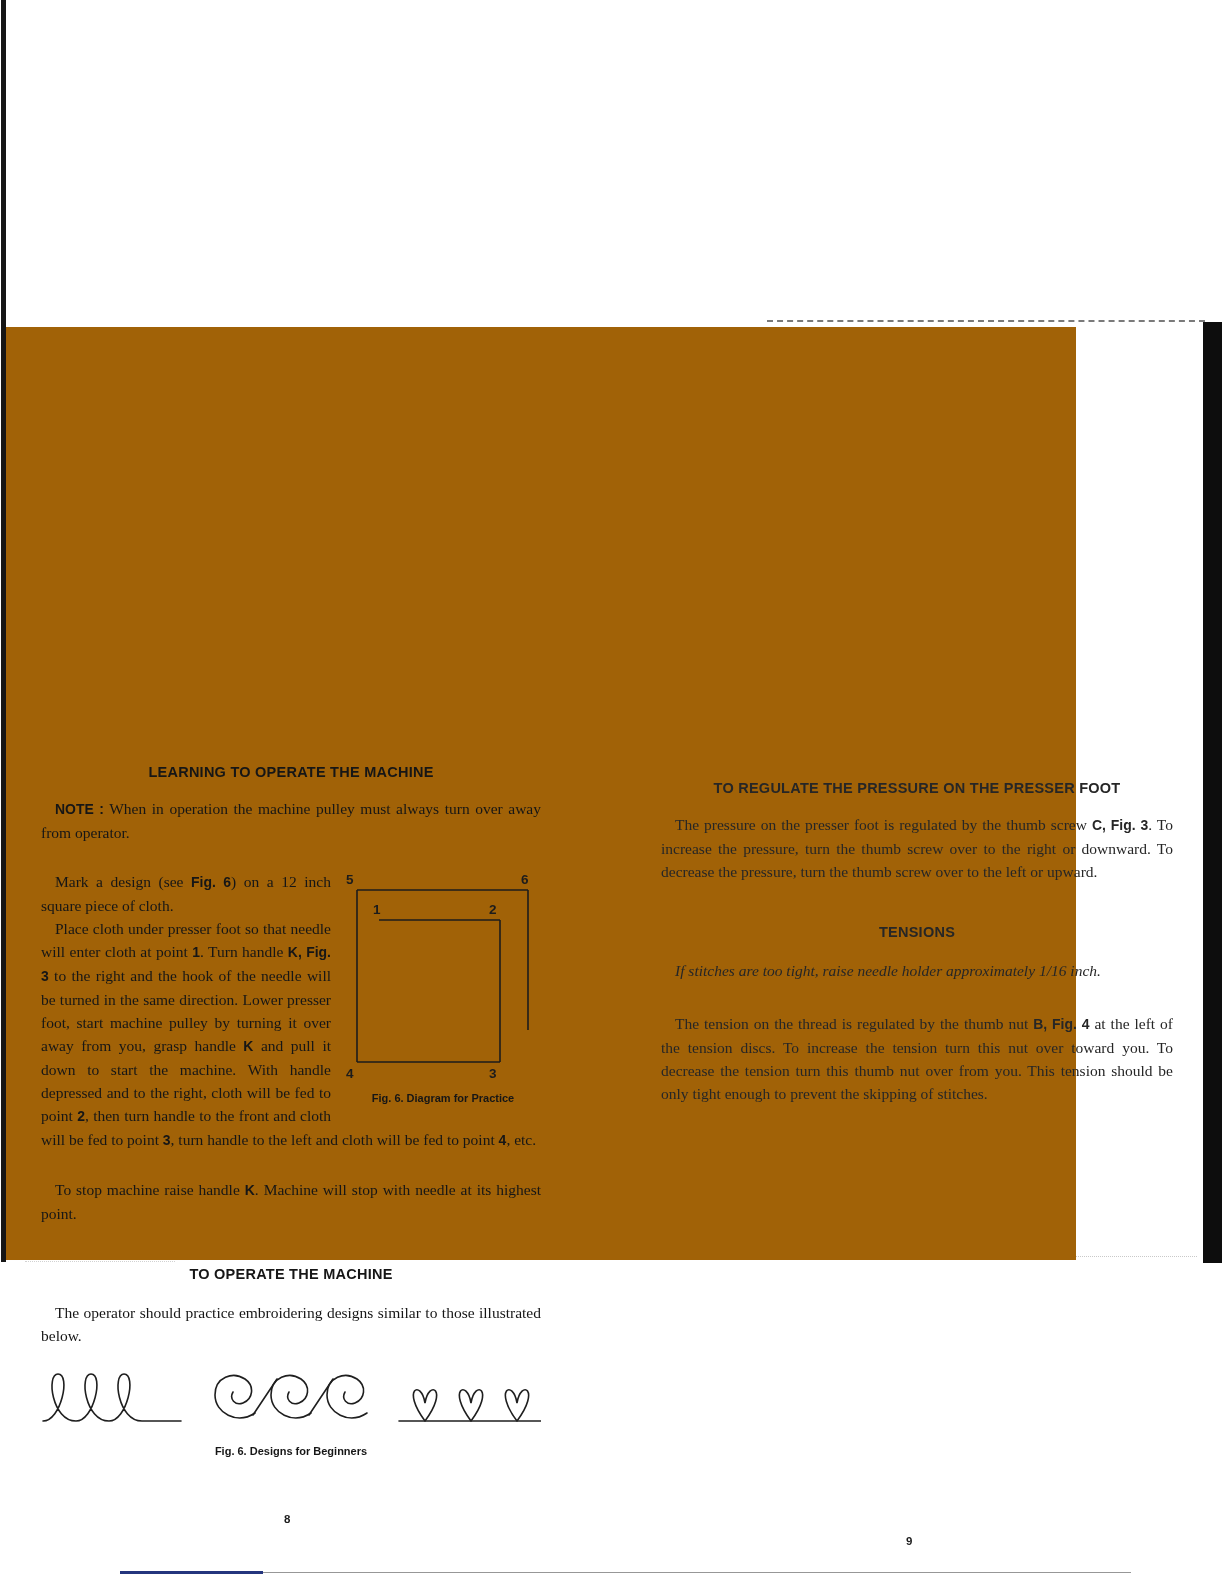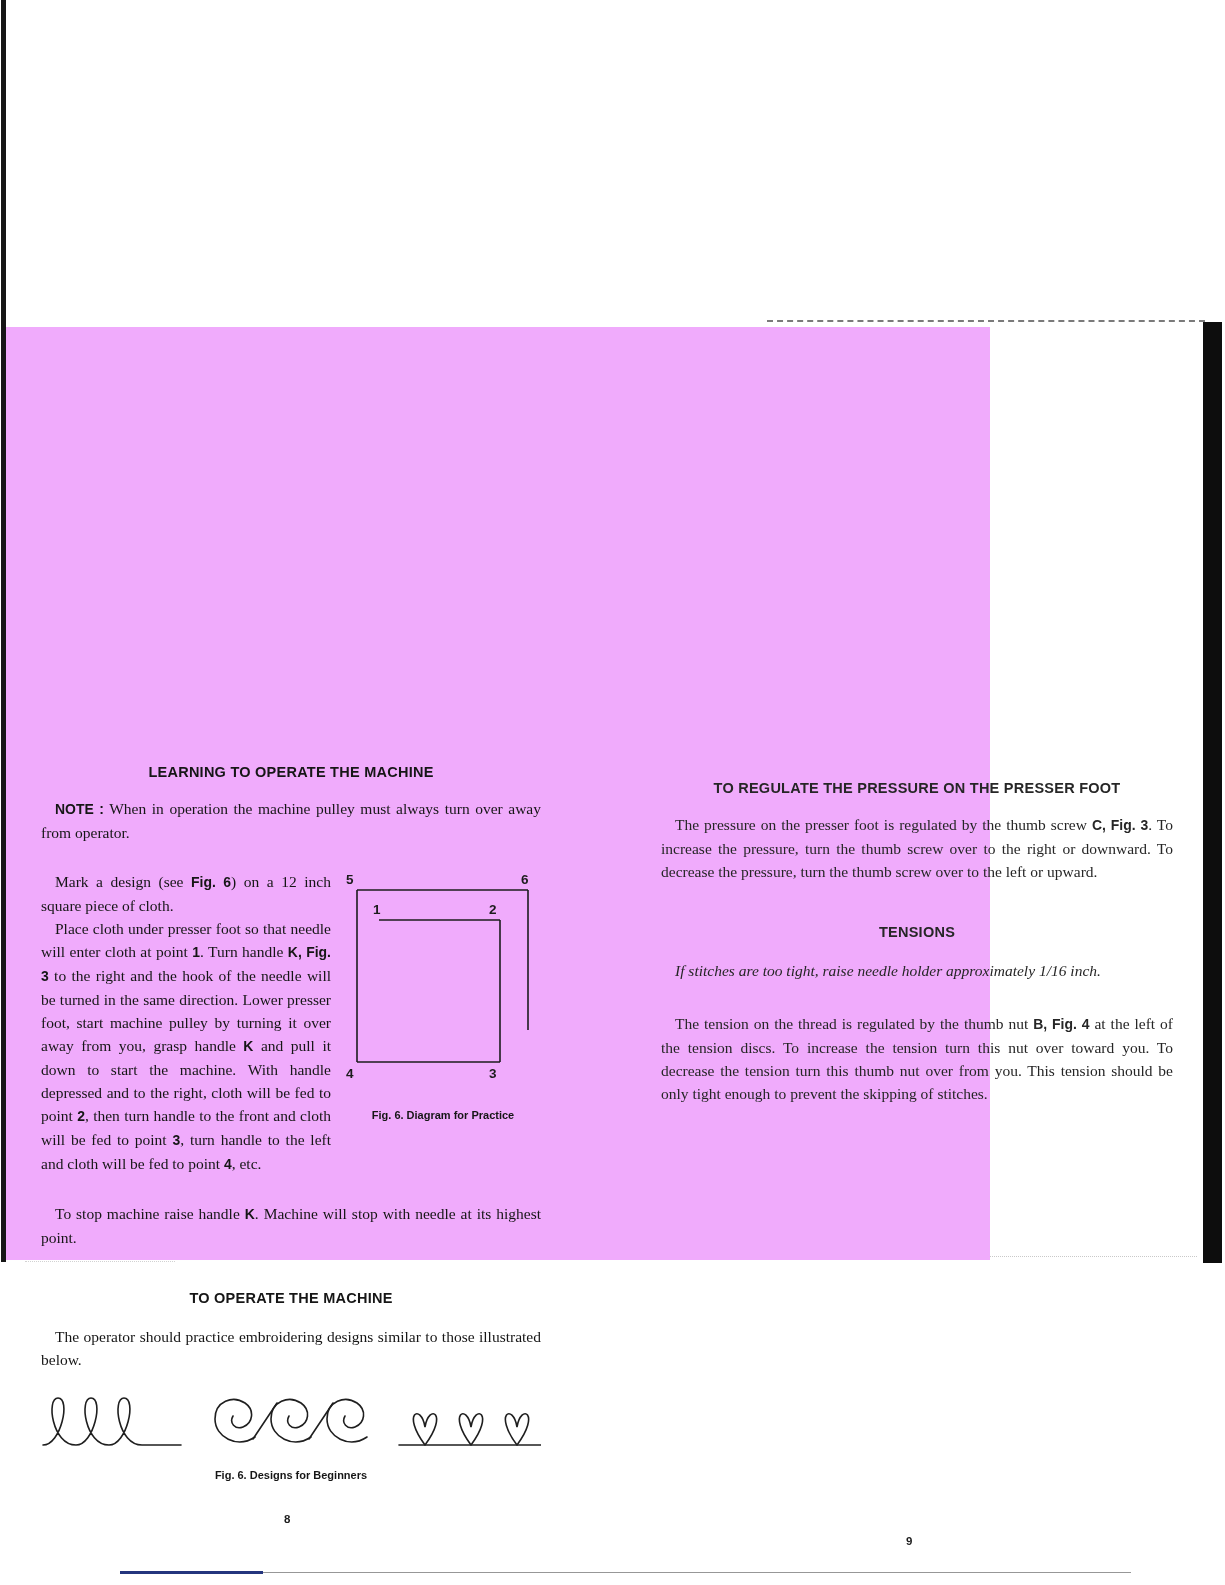--- a/index.html
+++ b/index.html
@@ -21,37 +21,37 @@
   .scan-noise  { position:absolute; left:418px; top:1247px; width:355px; height:9px;
                  background:repeating-linear-gradient(65deg,#4a4a4a 0 1px, transparent 1px 3.5px);
                  opacity:.75; transform:rotate(-0.5deg); }
   .scan-dots   { position:absolute; left:182px; top:1256px; width:1015px; border-top:1px dotted #b3b3b3; height:0; opacity:.7; }
   .scan-dots-l { position:absolute; left:25px;  top:1261px; width:150px;  border-top:1px dotted #c8c8c8; height:0; opacity:.8; }
   .line-blue   { position:absolute; left:120px; top:1571px; width:143px; height:3px; background:#24357e; }
   .line-gray   { position:absolute; left:263px; top:1572px; width:868px; height:1px; background:#979797; }
   .speck       { position:absolute; background:#8a8a8a; border-radius:2px; }
 
   
-  .page { position:absolute; left:6px; top:327px; width:984px; height:933px; background:#f0abfc; }
+  .page { position:absolute; left:6px; top:327px; width:1070px; height:933px; background:#a16207; }
 
   .col { position:absolute; font-size:15.5px; line-height:23px; text-align:justify; }
   .col-left  { left:35px;  top:436px; width:500px; color:#161616; }
   .col-right { left:655px; top:452px; width:512px; color:#262626; }
 
   p { margin:0; text-indent:14px; }
   .h { font-family:"Liberation Sans", sans-serif; font-weight:700; font-size:14.5px;
        letter-spacing:.25px; text-align:center; text-indent:0; line-height:18px; }
   b { font-family:"Liberation Sans", sans-serif; font-weight:700; font-size:.9em; }
 
   figure { margin:0; }
   .fig6 { float:right; width:196px; margin:2px 0 8px 14px; }
   .fig6 svg { display:block; }
   .cap { font-family:"Liberation Sans", sans-serif; font-weight:700; font-size:11px;
          text-align:center; text-indent:0; line-height:14px; }
-  .fig6 .cap { margin-top:24px; }
+  .fig6 .cap { margin-top:7px; }
 
   .fig7-wrap { margin-top:22px; text-align:center; }
   .fig7-wrap .cap { margin-top:5px; }
 
   .pagenum { position:absolute; font-family:"Liberation Sans", sans-serif; font-weight:700; font-size:11.5px; }
   .pg8 { left:278px; top:1186px; }
   .pg9 { left:900px; top:1208px; }
 
   .mt-sm { margin-top:22px; }
   .mt-md { margin-top:26px; }

